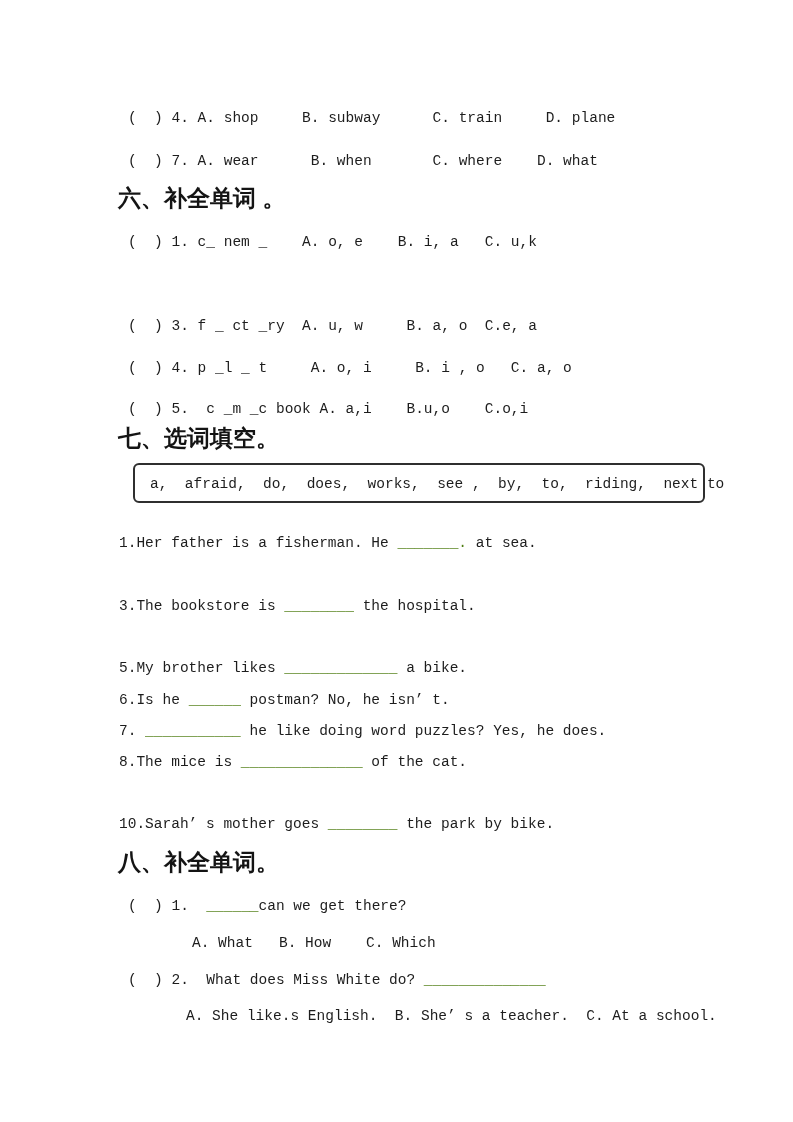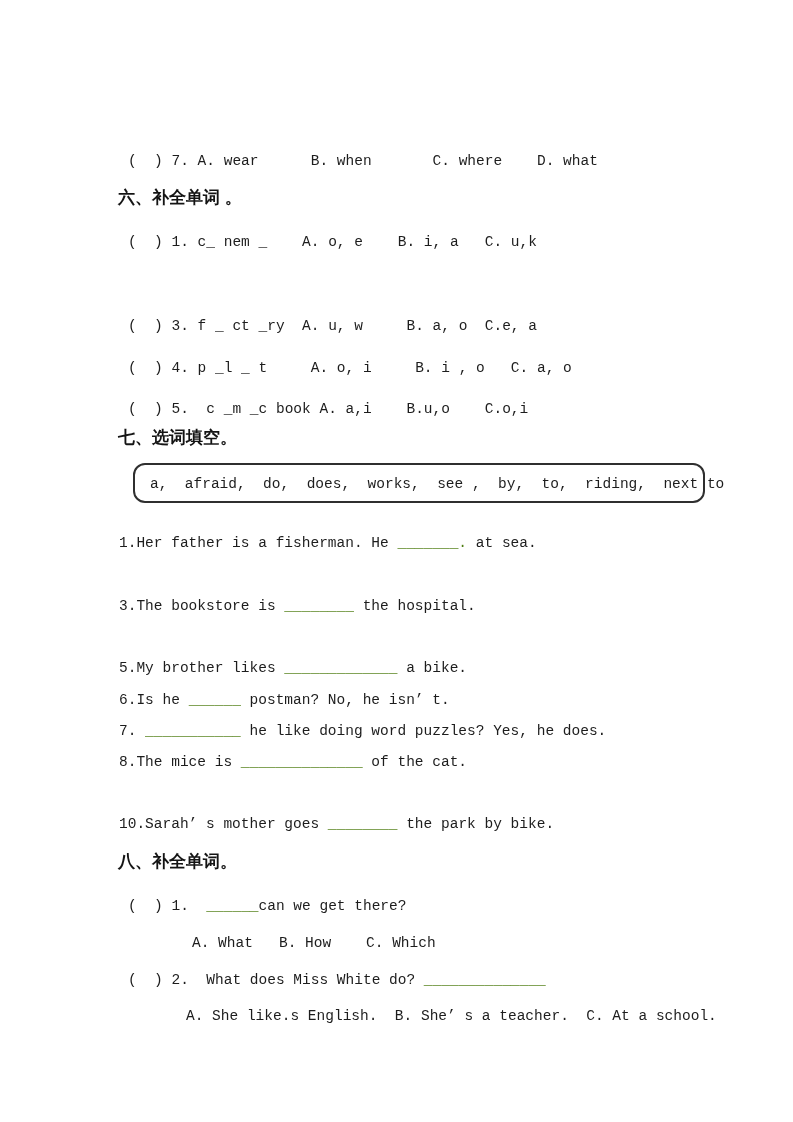--- a/index.html
+++ b/index.html
@@ -20,47 +20,48 @@
   .t {
     position: absolute;
     white-space: pre;
     line-height: 20px;
   }
   .hdr {
     position: absolute;
     white-space: pre;
     font-family: "Liberation Sans", "DejaVu Sans", sans-serif;
     font-weight: bold;
-    font-size: 17px;
+    font-size: 23px;
     color: #141414;
     line-height: 22px;
   }
   .u {
     color: #4d7c0f; 
   }
   .bank {
     position: absolute;
     left: 133px;
     top: 463px;
     width: 572px;
     height: 40px;
     border: 2px solid #2f2f2f;
-    border-radius: 12px;
+    border-radius: 6px;
     box-sizing: border-box;
   }
   .bank .t {
     left: 15px;
     top: 9px;
   }
 </style>
 </head>
 <body>
 
 <div class="page">
 
+  <div class="t" style="left:128px; top:108px">(  ) 4. A. shop     B. subway      C. train     D. plane</div>
   <div class="t" style="left:128px; top:151px">(  ) 7. A. wear      B. when       C. where    D. what</div>
 
   <div class="hdr" style="left:118px; top:187px">六、补全单词 。</div>
   <div class="t" style="left:128px; top:232px">(  ) 1. c_ nem _    A. o, e    B. i, a   C. u,k</div>
   <div class="t" style="left:128px; top:316px">(  ) 3. f _ ct _ry  A. u, w     B. a, o  C.e, a</div>
   <div class="t" style="left:128px; top:358px">(  ) 4. p _l _ t     A. o, i     B. i , o   C. a, o</div>
   <div class="t" style="left:128px; top:399px">(  ) 5.  c _m _c book A. a,i    B.u,o    C.o,i</div>
 
   <div class="hdr" style="left:118px; top:427px">七、选词填空。</div>
 

